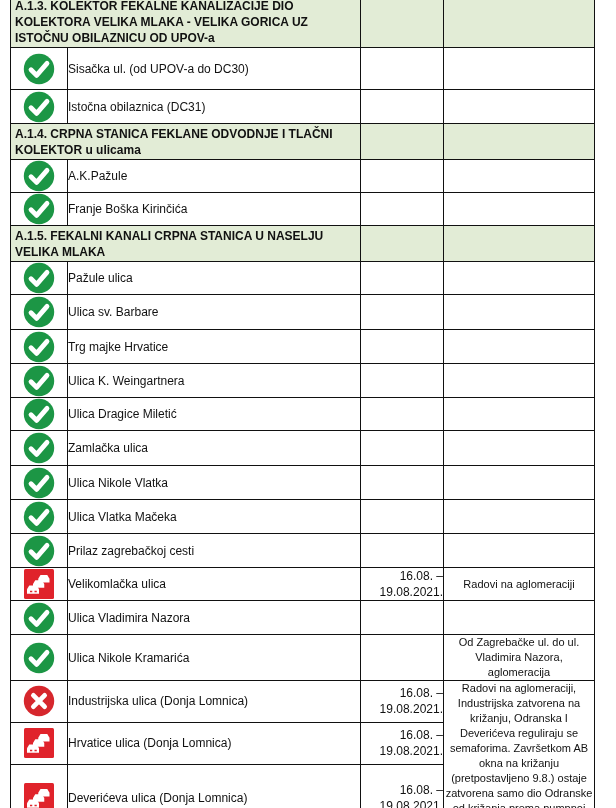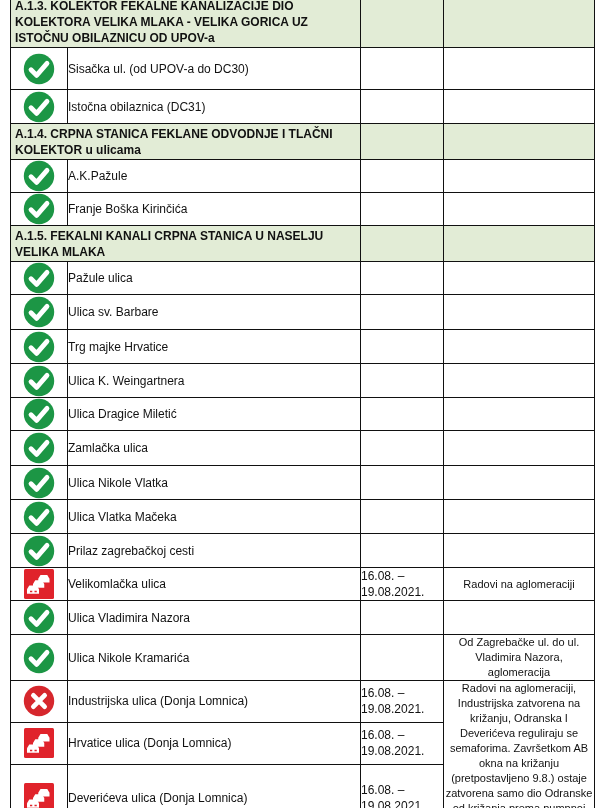--- a/index.html
+++ b/index.html
@@ -8,21 +8,21 @@
   table.grid { position: absolute; left: 10px; top: -5px; border-collapse: collapse;
                table-layout: fixed; width: 584px; }
   table.grid td { border: 1.6px solid #111; padding: 0; vertical-align: middle; }
   col.c-icon { width: 57px; } col.c-name { width: 293px; }
   col.c-date { width: 83px; } col.c-note { width: 151px; }
   tr.sec td { background: #e2ecd6; }
   tr.sec td.sec-title { font-weight: bold; font-size: 12px; line-height: 16px;
                         padding: 2px 4px 1px 4px; vertical-align: top; }
   td.icon { text-align: center; }
   td.name { font-size: 12px; padding-left: 6px; }
-  td.date { font-size: 12px; text-align: left; line-height: 16px; }
+  td.date { font-size: 12px; text-align: right; line-height: 16px; }
   td.note { font-size: 11px; text-align: center; line-height: 15px; padding: 0 2px; }
   .ico { display: inline-block; vertical-align: middle; }
 </style>
 </head>
 <body>
 
 <svg width="0" height="0" style="position:absolute">
   <defs>
     <symbol id="sym-check" viewBox="0 0 40 40">
       <circle cx="20" cy="20" r="19" fill="#1c9645"></circle>

